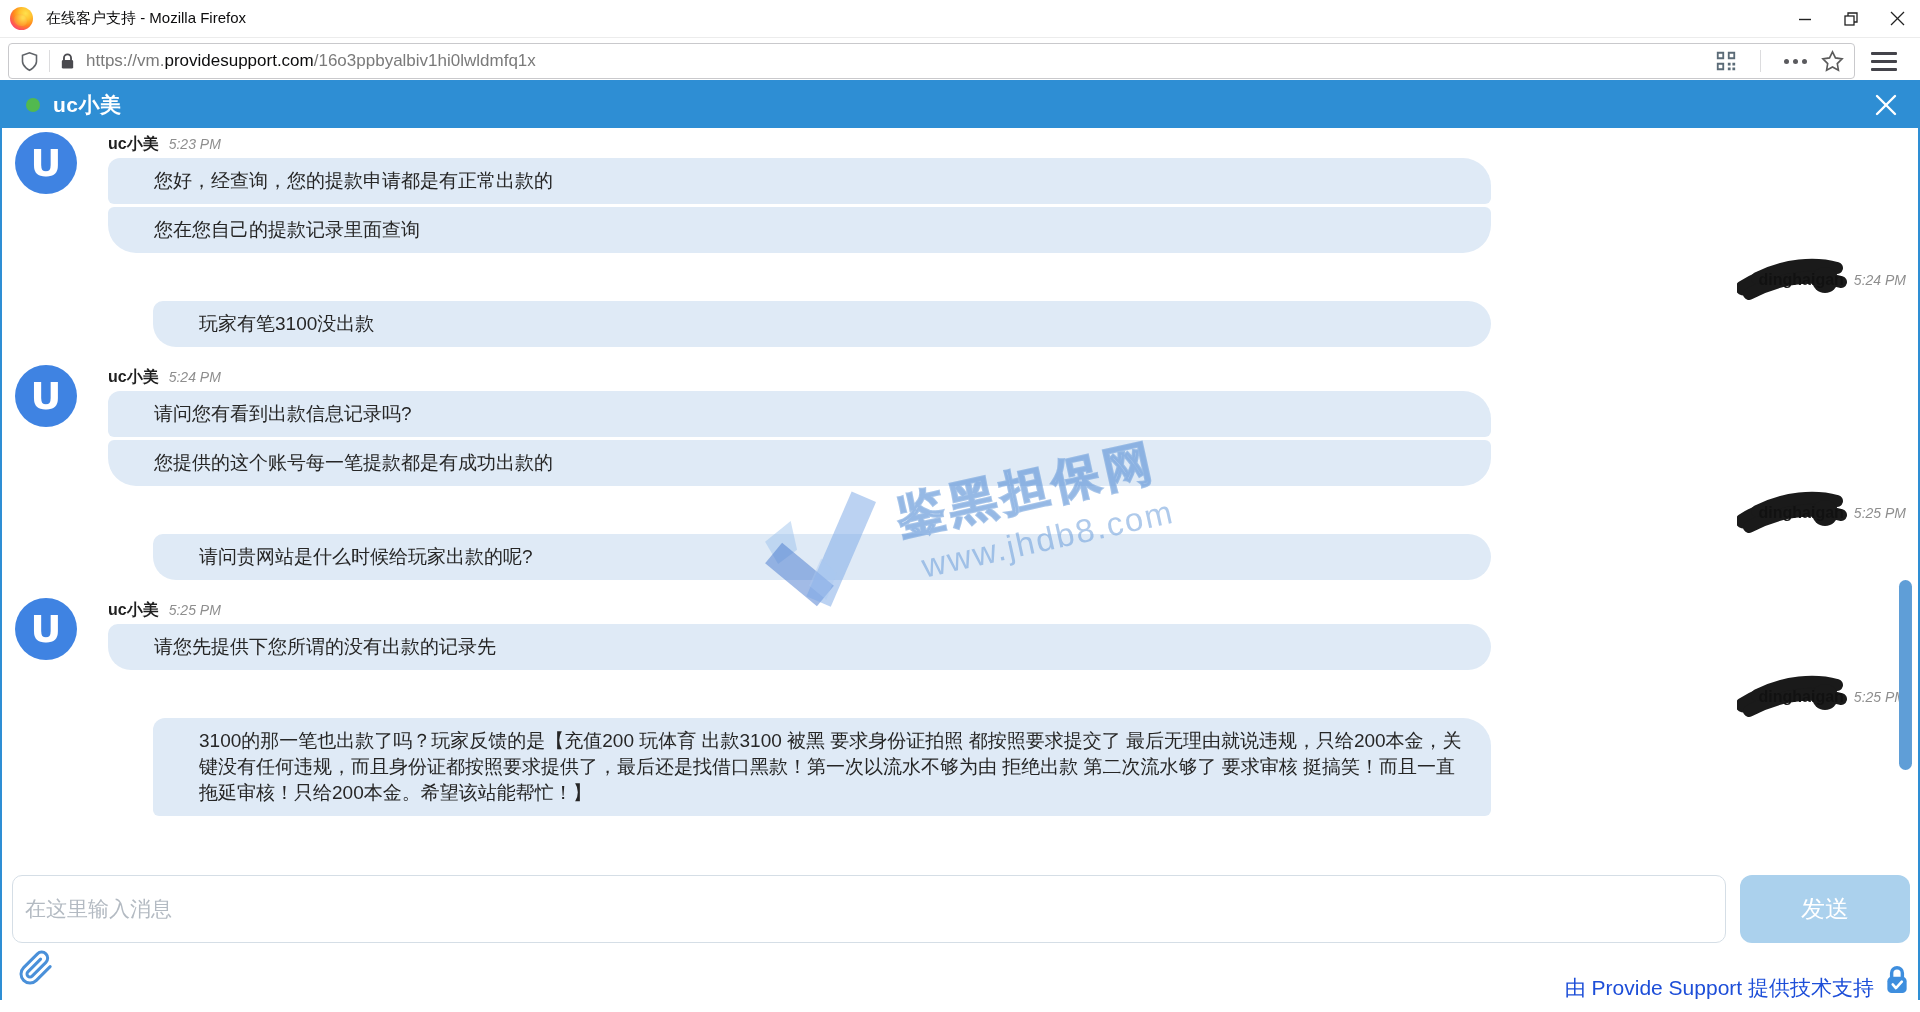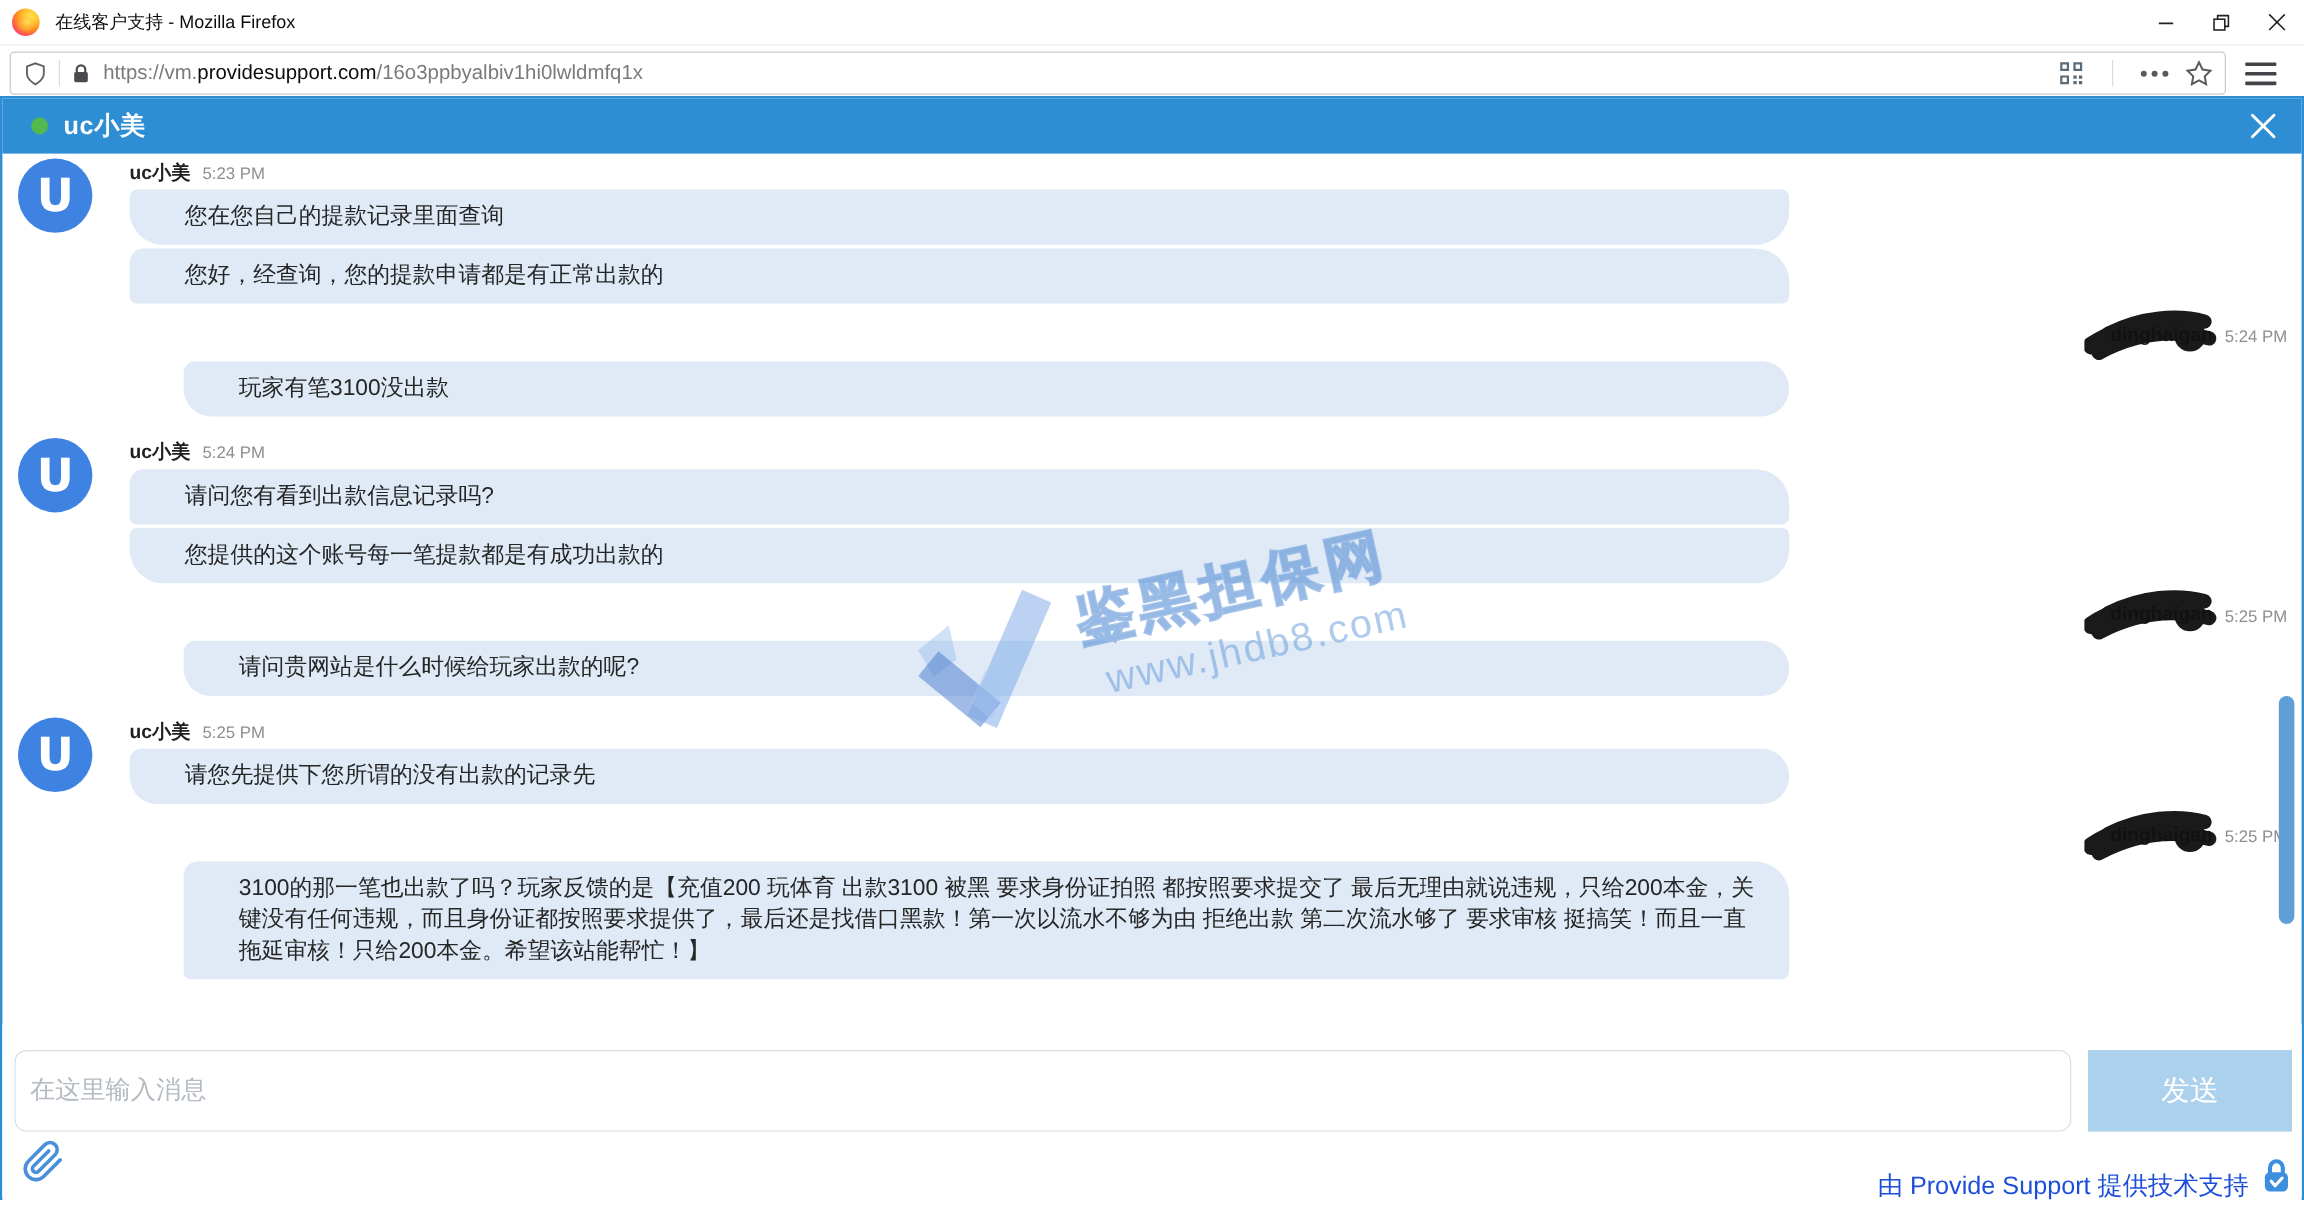--- a/index.html
+++ b/index.html
@@ -45,21 +45,21 @@
 
   .group { position:relative; padding-left:106px; }
   .group.agent { margin-top:0; }
   .group.agent + .group.user { margin-top:14px; }
   .group.user + .group.agent { margin-top:18px; }
   .avatar { position:absolute; left:13px; top:0; width:62px; height:62px; border-radius:50%;
     background:#3f83e2; color:#fff; font-weight:bold; font-size:38px; display:flex;
     align-items:center; justify-content:center; font-family:"DejaVu Sans",sans-serif; }
   .meta { height:24px; display:flex; align-items:center; gap:10px; }
   .meta .m-name { font-size:16px; font-weight:bold; color:#1f1f1f; }
-  .meta .m-time { font-size:14px; color:#8e8e8e; }
+  .meta .m-time { font-size:14px; color:#8e8e8e;font-style:italic; }
   .group.user .meta { justify-content:flex-end; padding-right:12px; height:26px; }
   .group.user .meta .m-name { position:relative; }
 
   .bubbles { margin-top:2px; }
   .group.user .bubbles { margin-top:8px; margin-left:45px; }
   .bubble { background:#dfeaf6; color:#262626; font-size:19px; line-height:26px;
     padding:10px 20px 10px 46px; margin-right:427px; border-radius:6px; }
   .bubble + .bubble { margin-top:3px; }
   .b-first { border-top-left-radius:12px; border-top-right-radius:28px; }
   .b-last { border-bottom-left-radius:28px; border-bottom-right-radius:28px; }
@@ -76,21 +76,21 @@
   .scroll-thumb { position:absolute; right:6px; top:498px; width:13px; height:190px;
     border-radius:7px; background:#5f9ed7; z-index:6; }
 
   
   .input-zone { position:relative; height:146px; background:#fff; }
   .msg-input { position:absolute; left:10px; top:21px; width:1714px; height:68px;
     border:1px solid #d5dee6; border-radius:10px; font-size:21px; padding:0 12px; color:#333;
     font-family:"Liberation Sans","DejaVu Sans",sans-serif; outline:none; }
   .msg-input::placeholder { color:#b3bac2; }
   .send-btn { position:absolute; left:1738px; top:21px; width:170px; height:68px;
-    background:#abd1ed; border:none; border-radius:0; color:#fff; font-size:24px;
+    background:#abd1ed; border:none; border-radius:12px; color:#fff; font-size:24px;
     font-family:"Liberation Sans","DejaVu Sans",sans-serif; cursor:pointer; }
   .clip { position:absolute; left:16px; top:96px; cursor:pointer; }
   .powered { position:absolute; right:44px; top:120px; font-size:21px; color:#1d4ed8; }
   .sec-lock { position:absolute; right:8px; top:110px; }
 </style>
 </head>
 <body>
 
 <div class="screen">
 
@@ -166,22 +166,22 @@
     </div>
 
     <div class="messages">
       <div class="group agent">
     <div class="avatar">U</div>
     <div class="meta">
       <span class="m-name">uc小美</span>
       <span class="m-time">5:23 PM</span>
     </div>
     <div class="bubbles">
+            <div class="bubble b-first">您好，经查询，您的提款申请都是有正常出款的</div>
             <div class="bubble b-last">您在您自己的提款记录里面查询</div>
-            <div class="bubble b-first">您好，经查询，您的提款申请都是有正常出款的</div>
           </div>
   </div>
         <div class="group user">
     <div class="meta">
       <span class="m-name">
         <svg class="scribble" width="126" height="44" viewBox="0 0 126 44" fill="none" stroke="#111" stroke-linecap="round" opacity="0.96">
           <path d="M6 30 C30 14 58 10 92 16" stroke-width="15"></path>
           <path d="M12 36 C42 20 74 16 104 24" stroke-width="12"></path>
           <path d="M20 20 C48 6 78 4 100 10" stroke-width="12"></path>
           <circle cx="88" cy="22" r="13" fill="#111" stroke="none"></circle>

